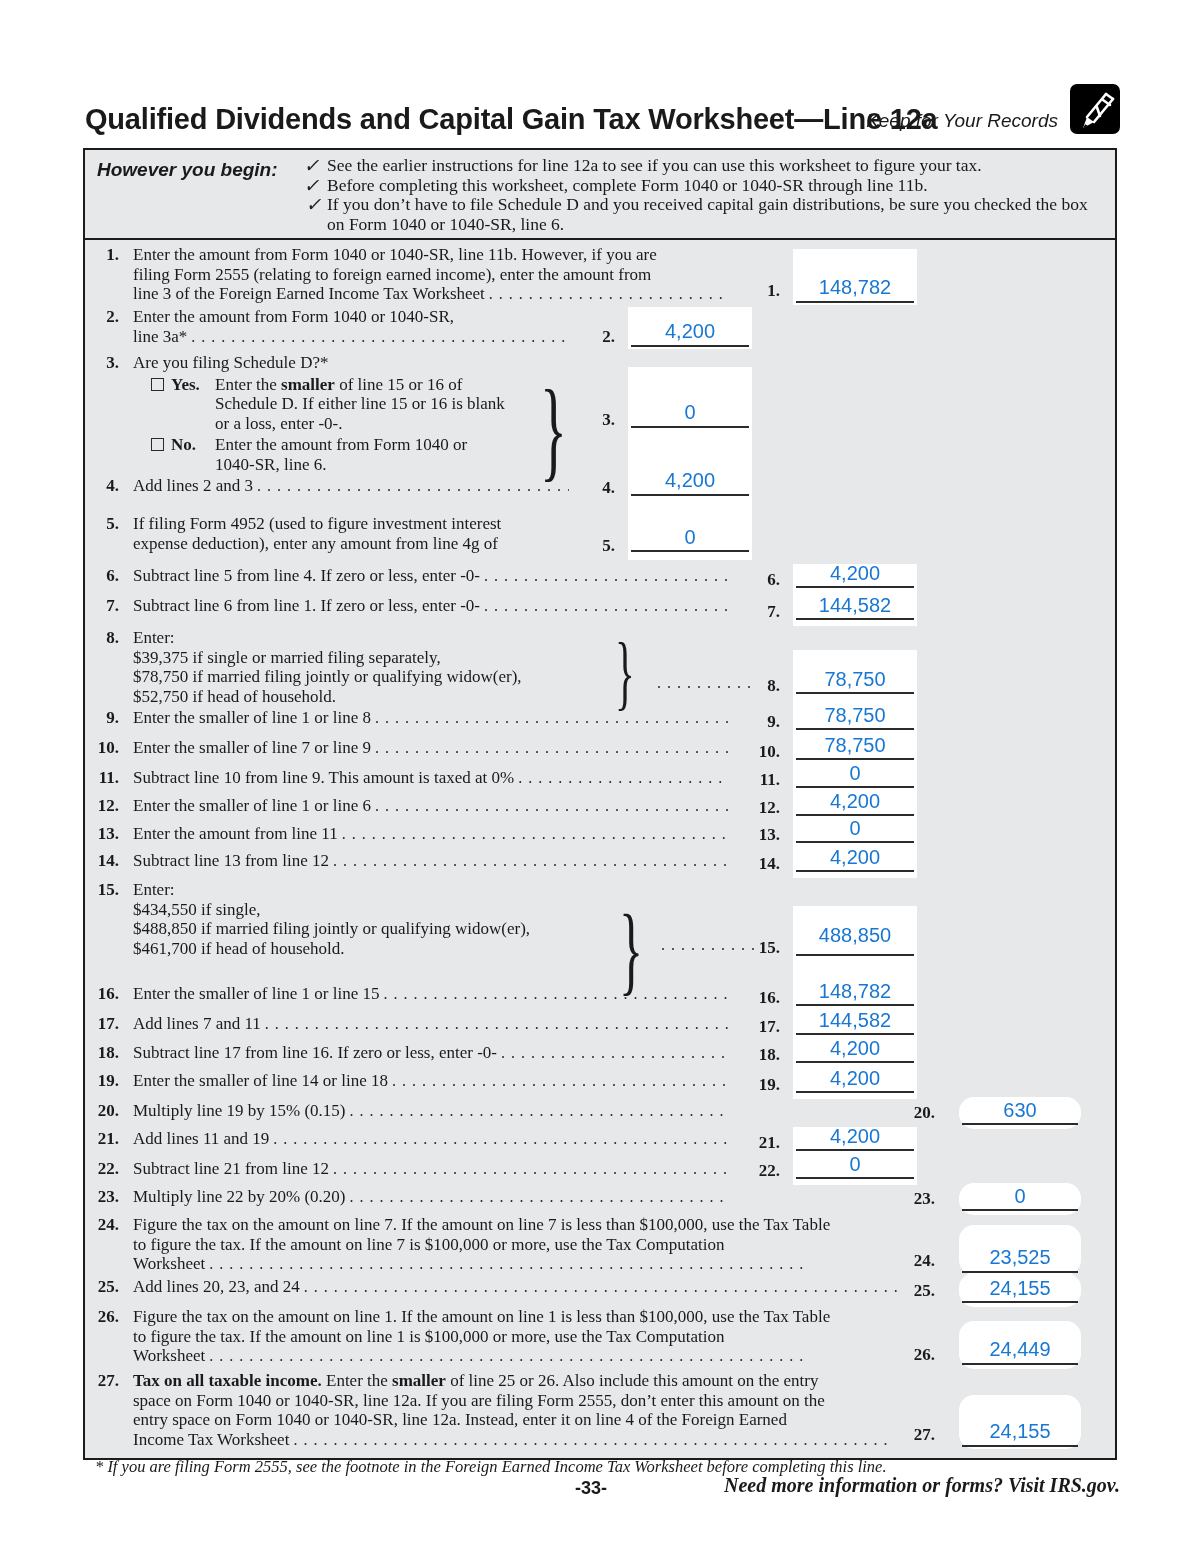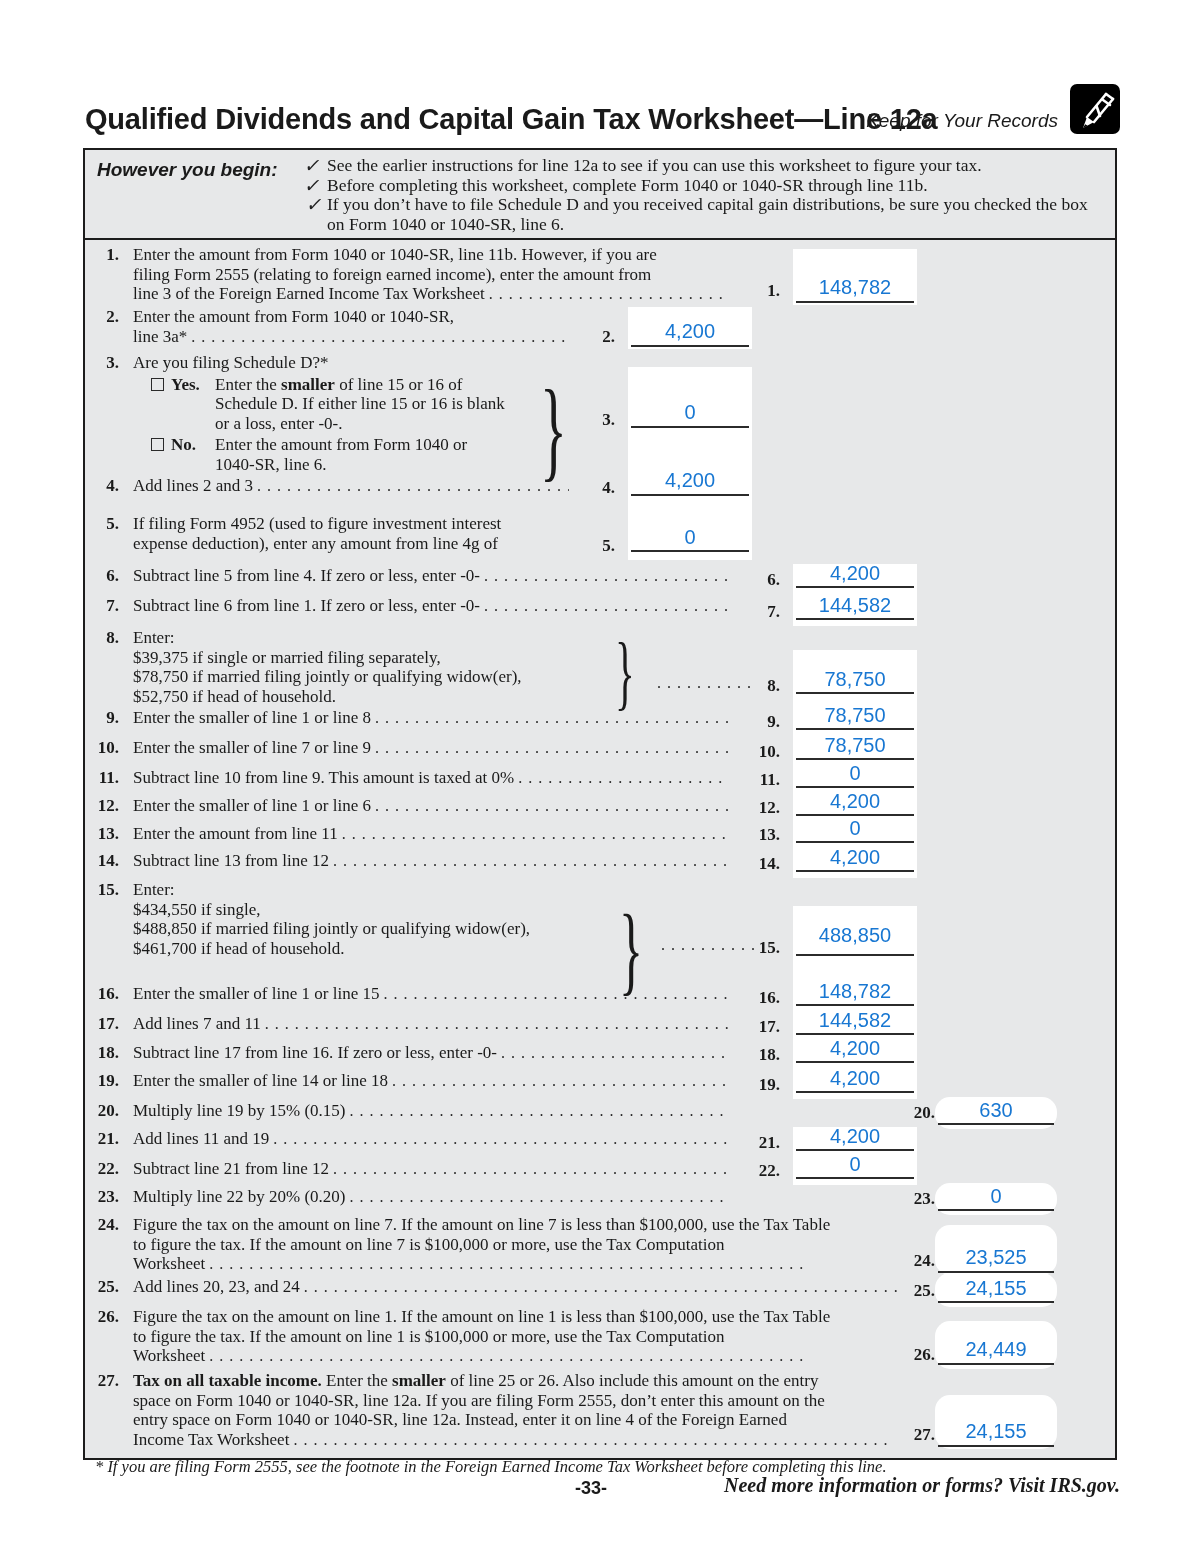--- a/index.html
+++ b/index.html
@@ -33,21 +33,21 @@
   .trow .lead{flex:1;overflow:hidden;white-space:nowrap;margin:0 4px;color:#2a2a2a;}
   .lead::after{content:" .  .  .  .  .  .  .  .  .  .  .  .  .  .  .  .  .  .  .  .  .  .  .  .  .  .  .  .  .  .  .  .  .  .  .  .  .  .  .  .  .  .  .  .  .  .  .  .  .  .  .  .  .  .  .  .  .  .  .  .";
                font-size:16px;letter-spacing:1px;}
   .rnum{position:absolute;width:50px;text-align:right;font-weight:bold;font-size:17px;bottom:4px;}
   .col-mid .rnum{left:480px;}
   .col-right .rnum{left:645px;}
   .col-far .rnum,.col-farshort .rnum{left:800px;}
   .amt{position:absolute;background:#fff;top:0;bottom:0;}
   .col-mid .amt{left:543px;width:124px;}
   .col-right .amt{left:708px;width:124px;}
-  .col-far .amt,.col-farshort .amt{left:850px;width:122px;border-radius:15px;}
+  .col-far .amt,.col-farshort .amt{left:874px;width:122px;border-radius:15px;}
   .amt .val{position:absolute;left:0;right:0;bottom:9px;text-align:center;
             font-family:"Liberation Sans",sans-serif;font-size:20px;color:#1877d2;}
   .amt .ul{position:absolute;left:3px;right:3px;bottom:6px;height:2px;background:#2b2b2b;}
   
   .L1{min-height:62px}.L2{min-height:46px}.L3{min-height:112px}.L4{min-height:38px}
   .L5{min-height:52px}.L6{min-height:30px}.L7{min-height:32px}.L8{min-height:80px}
   .L9{min-height:30px}.L10{min-height:30px}.L11{min-height:28px}.L12{min-height:28px}
   .L13{min-height:27px}.L14{min-height:29px}.L15{min-height:104px}.L16{min-height:30px}
   .L17{min-height:29px}.L18{min-height:28px}.L19{min-height:30px}.L20{min-height:28px}
   .L21{min-height:30px}.L22{min-height:28px}.L23{min-height:28px}.L24{min-height:62px}

